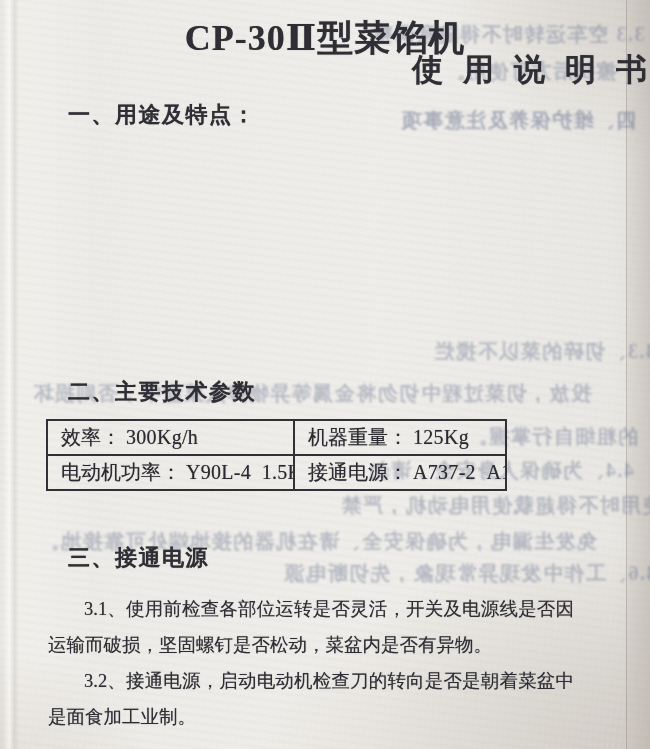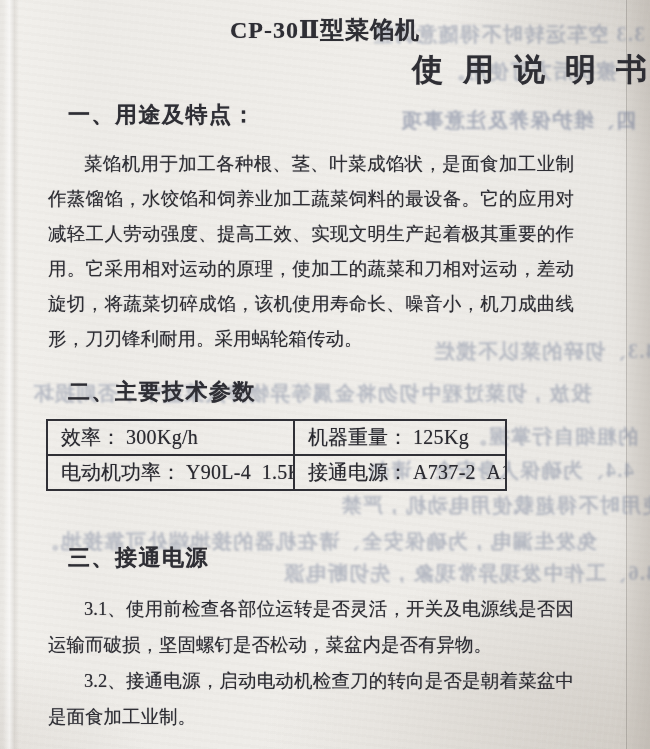--- a/index.html
+++ b/index.html
@@ -34,21 +34,21 @@
     color:rgba(106,117,146,.42);
     filter:blur(1.05px);
     font-size:20px;font-weight:600;letter-spacing:1.5px;
   }
   .bleed.bold{color:rgba(96,108,140,.5);font-weight:700;}
 
   .fg{position:absolute;z-index:1;}
   .soft{text-shadow:0 0 .8px rgba(46,46,54,.55);}
 
   .title{left:0;top:14px;width:650px;text-align:center;
-    font-size:24px;font-weight:bold;letter-spacing:1px;}
+    font-size:36px;font-weight:bold;letter-spacing:1px;}
   .subtitle{left:17px;top:49px;width:650px;text-align:right;
     font-size:31px;font-weight:bold;letter-spacing:20px;padding-left:2px;box-sizing:border-box;}
 
   .h{left:48px;font-size:22px;font-weight:600;letter-spacing:1.5px;margin-left:20px;}
   .h1{top:100px;} .h2{top:377px;} .h3{top:543px;}
 
   .para{left:48px;width:526px;font-size:18.5px;}
   .p1{top:147px;line-height:35px;}
   .p31{top:591px;line-height:36px;}
   .p32{top:663px;line-height:36px;}
@@ -87,28 +87,20 @@
   <div class="bleed" style="right:16px;top:457px;">4.4、为确保人身安全，请勿</div>
   <div class="bleed" style="right:-12px;top:492px;">使用时不得超载使用电动机，严禁</div>
   <div class="bleed" style="left:38px;top:528px;">免发生漏电，为确保安全、请在机器的接地端处可靠接地。</div>
   <div class="bleed" style="right:-6px;top:560px;">4.6、工作中发现异常现象，先切断电源</div>
 
   <div class="fg title soft">CP-30Ⅱ型菜馅机</div>
   <div class="fg subtitle soft">使用说明书</div>
 
   <div class="fg h h1 soft">一、用途及特点：</div>
 
-  <div class="fg para p1 soft">
-    <div class="ln just first">菜馅机用于加工各种根、茎、叶菜成馅状，是面食加工业制</div>
-    <div class="ln just">作蒸馏馅，水饺馅和饲养业加工蔬菜饲料的最设备。它的应用对</div>
-    <div class="ln just">减轻工人劳动强度、提高工效、实现文明生产起着极其重要的作</div>
-    <div class="ln just">用。它采用相对运动的原理，使加工的蔬菜和刀相对运动，差动</div>
-    <div class="ln just">旋切，将蔬菜切碎成馅，该机使用寿命长、噪音小，机刀成曲线</div>
-    <div class="ln">形，刀刃锋利耐用。采用蜗轮箱传动。</div>
-  </div>
 
   <div class="fg h h2 soft">二、主要技术参数</div>
 
   <table class="spec soft">
     <tbody>
       <tr>
         <td class="c1">
           <span>效率：</span><span class="v">300Kg/h</span>
         </td>
         <td>

